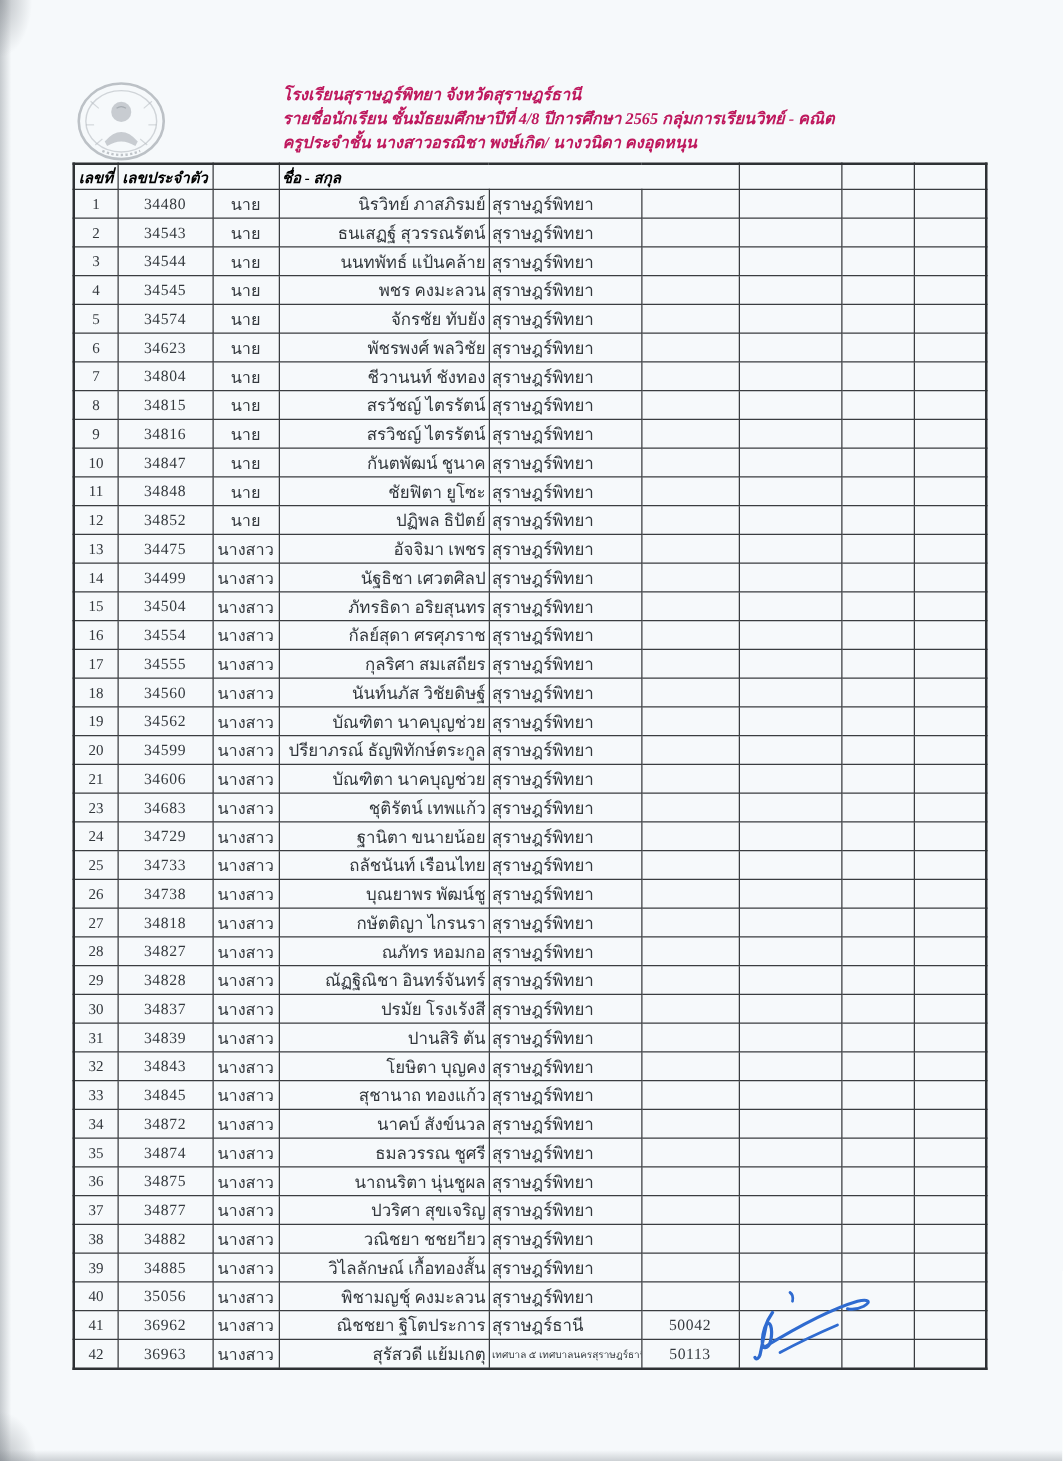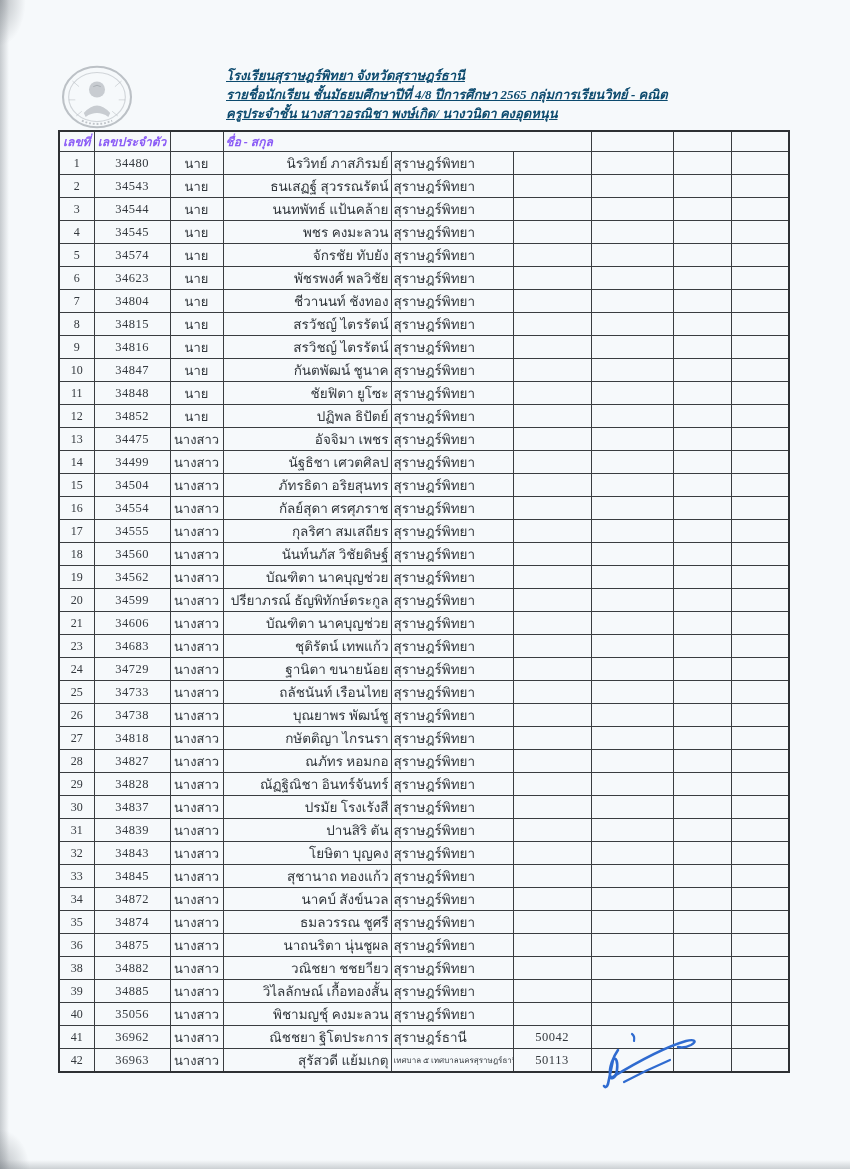--- a/index.html
+++ b/index.html
@@ -17,33 +17,33 @@
   .scan-edge-bottom{position:absolute;left:0;bottom:0;width:100%;height:9px;
     background:linear-gradient(to top,rgba(140,146,152,.40),rgba(140,146,152,0));pointer-events:none;}
   .scan-corner-tl{position:absolute;left:0;top:0;width:26px;height:46px;
     background:radial-gradient(ellipse at 0 0,rgba(120,126,132,.5),rgba(120,126,132,0) 70%);pointer-events:none;}
   .scan-corner-bl{position:absolute;left:0;bottom:0;width:30px;height:40px;
     background:radial-gradient(ellipse at 0 100%,rgba(120,126,132,.5),rgba(120,126,132,0) 70%);pointer-events:none;}
 
   .logo{position:absolute;left:59px;top:64px;width:76px;height:68px;opacity:.85;}
 
   .doc-header{position:absolute;left:226px;top:66px;width:560px;
-    font-weight:bold;font-style:italic;font-size:13px;line-height:19px;color:#0c4a6e;text-decoration:underline;}
+    font-weight:bold;font-style:italic;font-size:13px;line-height:19px;color:#be185d;}
   .doc-header .hline{white-space:nowrap;}
 
   table.roster{
     position:absolute;left:58px;top:130px;
     width:730px;border-collapse:collapse;table-layout:fixed;
     font-size:13px;color:#33383d;
   }
   table.roster,table.roster th,table.roster td{border:1px solid #3a3d40;}
   table.roster{border:2px solid #2e3134;}
   table.roster th{
     height:16px;padding:0 2px;
-    font-weight:bold;font-style:italic;font-size:12px;color:#8b5cf6;
+    font-weight:bold;font-style:italic;font-size:12px;color:#000000;
     background:transparent;
   }
   table.roster td{height:20.2px;padding:0 2px;overflow:hidden;white-space:nowrap;}
   .h-no,.h-id{text-align:center;}
   .h-name{text-align:left;padding-left:88px;}
   .c-no{text-align:center;font-size:12px;}
   .c-id{text-align:center;font-size:12.5px;letter-spacing:.5px;}
   .c-title{text-align:center;font-size:13px;}
   .c-name{text-align:right;padding-left:4px;font-size:13.5px;margin-left:12px;}
   .c-school{text-align:left;padding-left:4px;font-size:13.5px;}
@@ -488,20 +488,31 @@
           <td class="c-id">34875</td>
           <td class="c-title">นางสาว</td>
           <td class="c-name">นาถนริตา นุ่นชูผล</td>
           <td class="c-school">สุราษฎร์พิทยา</td>
           <td class="c-code"></td>
           <td class="c-x"></td>
           <td class="c-x"></td>
           <td class="c-x"></td>
         </tr>
         <tr>
+          <td class="c-no">37</td>
+          <td class="c-id">34877</td>
+          <td class="c-title">นางสาว</td>
+          <td class="c-name">ปวริศา สุขเจริญ</td>
+          <td class="c-school">สุราษฎร์พิทยา</td>
+          <td class="c-code"></td>
+          <td class="c-x"></td>
+          <td class="c-x"></td>
+          <td class="c-x"></td>
+        </tr>
+        <tr>
           <td class="c-no">38</td>
           <td class="c-id">34882</td>
           <td class="c-title">นางสาว</td>
           <td class="c-name">วณิชยา ชชยาียว</td>
           <td class="c-school">สุราษฎร์พิทยา</td>
           <td class="c-code"></td>
           <td class="c-x"></td>
           <td class="c-x"></td>
           <td class="c-x"></td>
         </tr>

